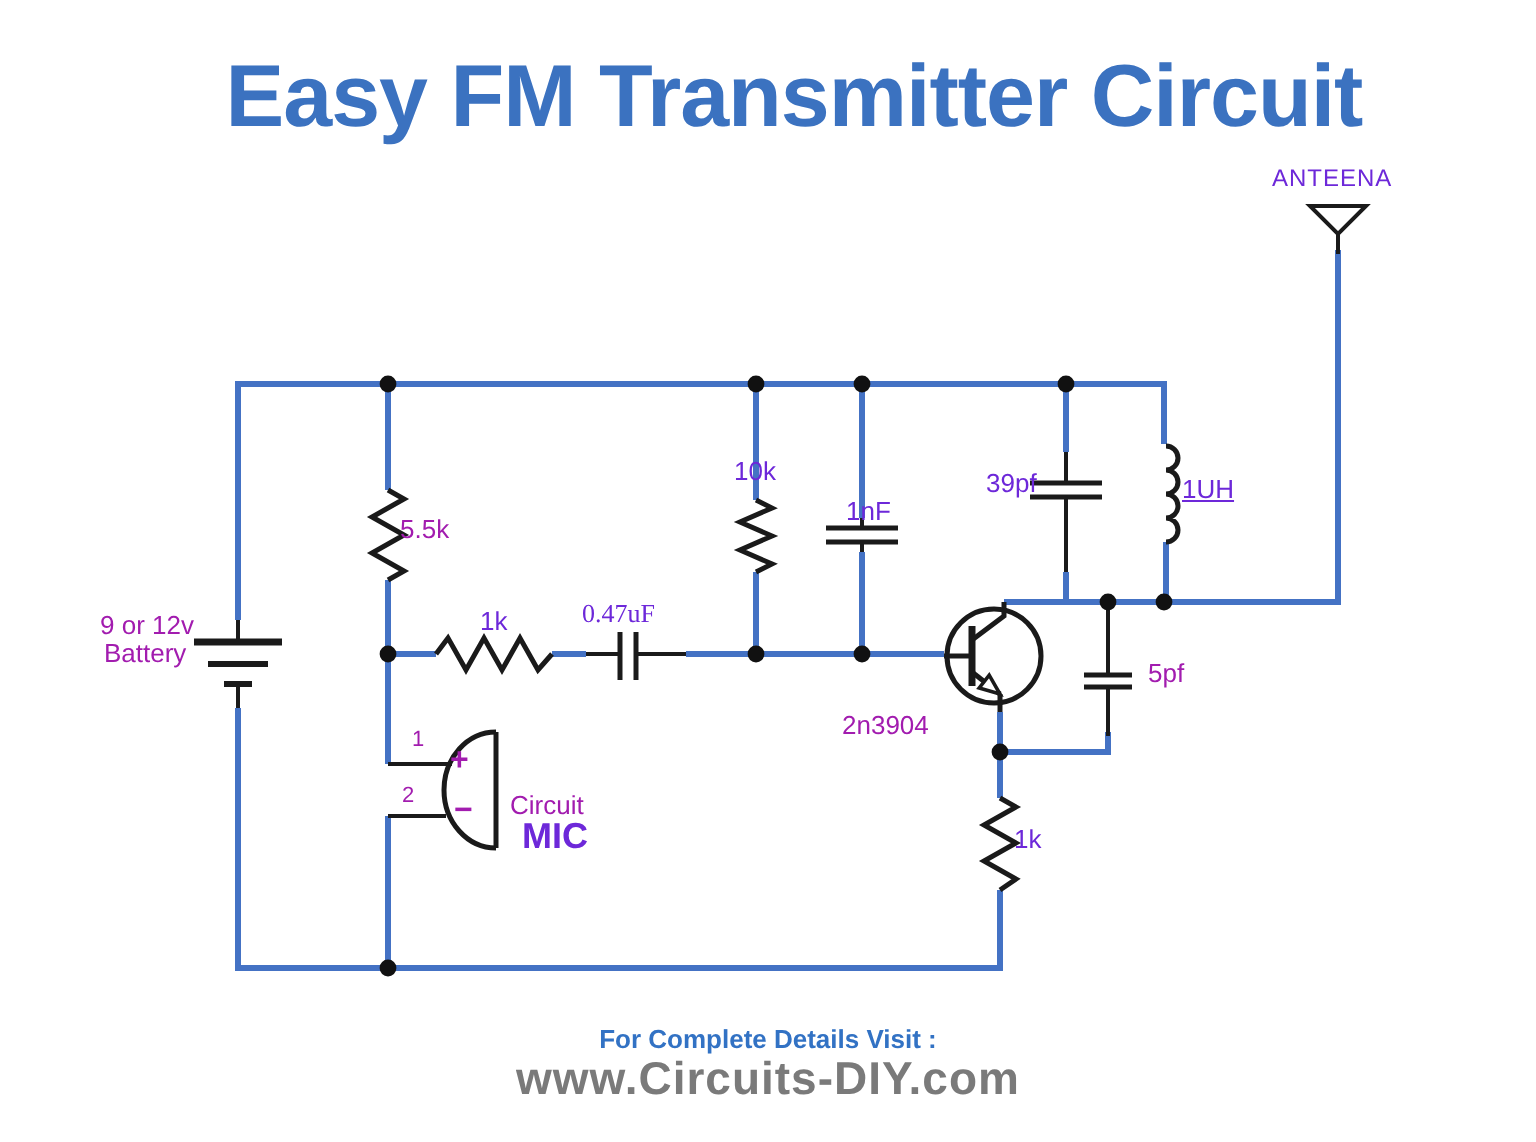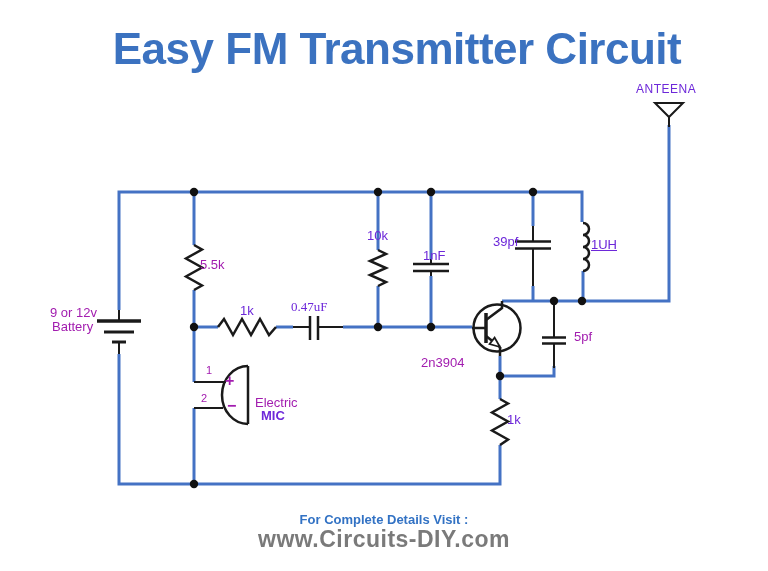--- a/index.html
+++ b/index.html
@@ -21,21 +21,21 @@
   #lbl-c39pf{left:493px;top:235px;}
   #lbl-l1uh{left:591px;top:238px;text-decoration:underline;}
   #lbl-c5pf{left:574px;top:330px;text-align:center;}
   #lbl-q1{left:421px;top:343px;margin-top:13px;}
   #lbl-r1kem{left:507px;top:413px;}
   #mic-pin1-label{left:206px;top:364px;font-size:11px;}
   #mic-pin2-label{left:201px;top:392px;font-size:11px;}
   #mic-plus{left:225px;top:372px;font-size:16px;font-weight:700;}
   #mic-minus{left:227px;top:397px;font-size:16px;font-weight:700;}
   #mic-name1{left:255px;top:396px;}
-  #mic-name2{left:261px;top:409px;font-size:13px;font-weight:600;}
+  #mic-name2{left:261px;top:409px;font-size:18px;font-weight:600;}
   #footer-line1{position:absolute;z-index:2;left:0;top:512px;width:768px;text-align:center;
         font-size:13px;font-weight:700;color:#3272c4;}
   #footer-line2{position:absolute;z-index:2;left:0;top:526px;width:768px;text-align:center;
         font-size:23px;font-weight:700;color:#7a7a7a;letter-spacing:0.5px;}
 </style>
 </head>
 <body>
 
 <div id="stage">
 
@@ -176,19 +176,19 @@
   <span class="lbl blue" id="lbl-c39pf">39pf</span>
   <span class="lbl blue" id="lbl-l1uh">1UH</span>
   <span class="lbl" id="lbl-c5pf">5pf</span>
   <span class="lbl" id="lbl-q1">2n3904</span>
   <span class="lbl blue" id="lbl-r1kem">1k</span>
 
   <span class="lbl" id="mic-pin1-label">1</span>
   <span class="lbl" id="mic-pin2-label">2</span>
   <span class="lbl" id="mic-plus">+</span>
   <span class="lbl" id="mic-minus">−</span>
-  <span class="lbl" id="mic-name1">Electric</span>
+  <span class="lbl" id="mic-name1">Circuit</span>
   <span class="lbl blue" id="mic-name2">MIC</span>
 
   <div id="footer-line1">For Complete Details Visit :</div>
   <div id="footer-line2">www.Circuits-DIY.com</div>
 
 </div>
 
 </body></html>

